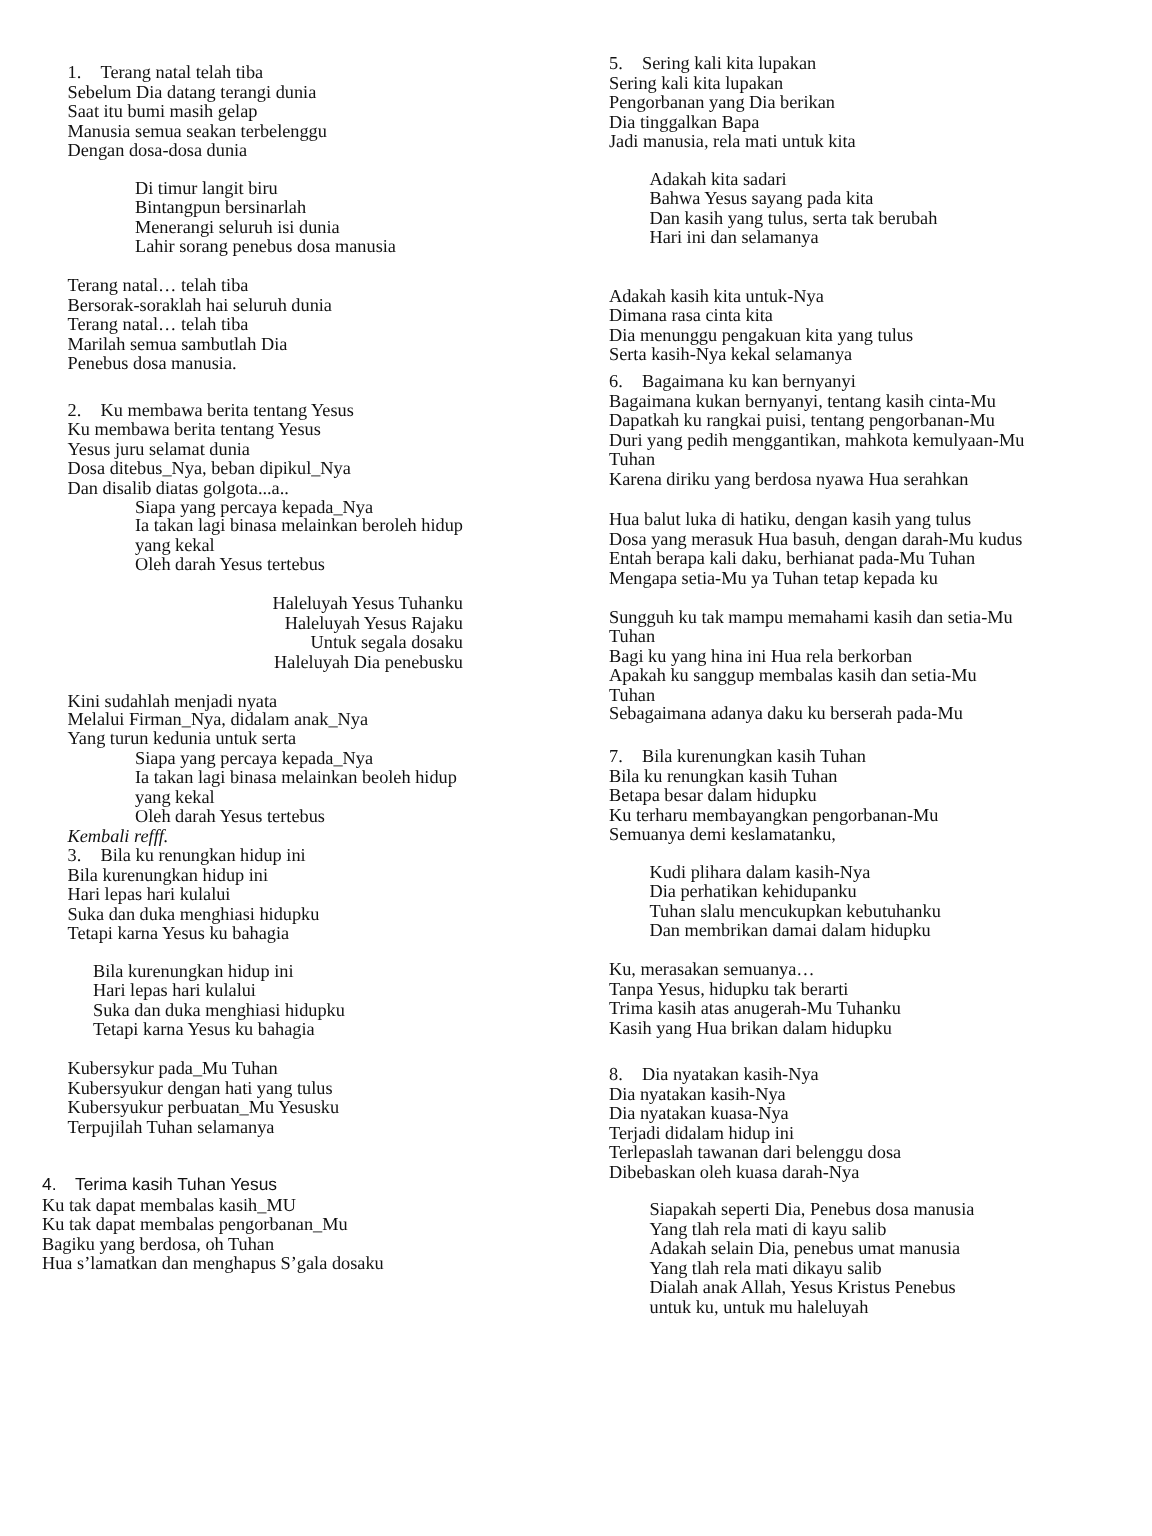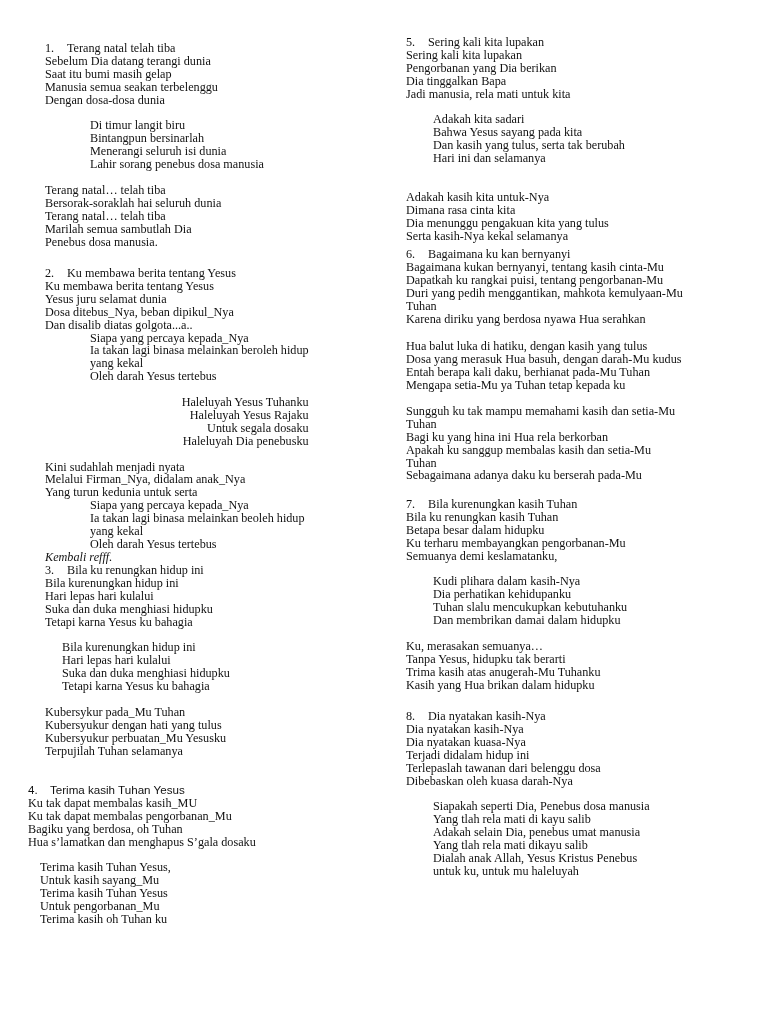--- a/index.html
+++ b/index.html
@@ -89,27 +89,20 @@
   <span class="line">Terpujilah Tuhan selamanya</span>
 </div>
 
 <div class="song" style="left:28px; top:784px;">
   <span class="line title sans"><span class="num">4.</span><span>Terima kasih Tuhan Yesus</span></span>
   <span class="line">Ku tak dapat membalas kasih_MU</span>
   <span class="line">Ku tak dapat membalas pengorbanan_Mu</span>
   <span class="line">Bagiku yang berdosa, oh Tuhan</span>
   <span class="line">Hua s’lamatkan dan menghapus S’gala dosaku</span>
   <div class="gap"></div>
-  <div style="padding-left:12px;">
-    <span class="line">Terima kasih Tuhan Yesus,</span>
-    <span class="line">Untuk kasih sayang_Mu</span>
-    <span class="line">Terima kasih Tuhan Yesus</span>
-    <span class="line">Untuk pengorbanan_Mu</span>
-    <span class="line">Terima kasih oh Tuhan ku</span>
-  </div>
 </div>
 
 <div class="song" style="left:406px; top:36px;">
   <span class="line title"><span class="num">5.</span><span>Sering kali kita lupakan</span></span>
   <span class="line">Sering kali kita lupakan</span>
   <span class="line">Pengorbanan yang Dia berikan</span>
   <span class="line">Dia tinggalkan Bapa</span>
   <span class="line">Jadi manusia, rela mati untuk kita</span>
   <div class="gap"></div>
   <div style="padding-left:27px;">

